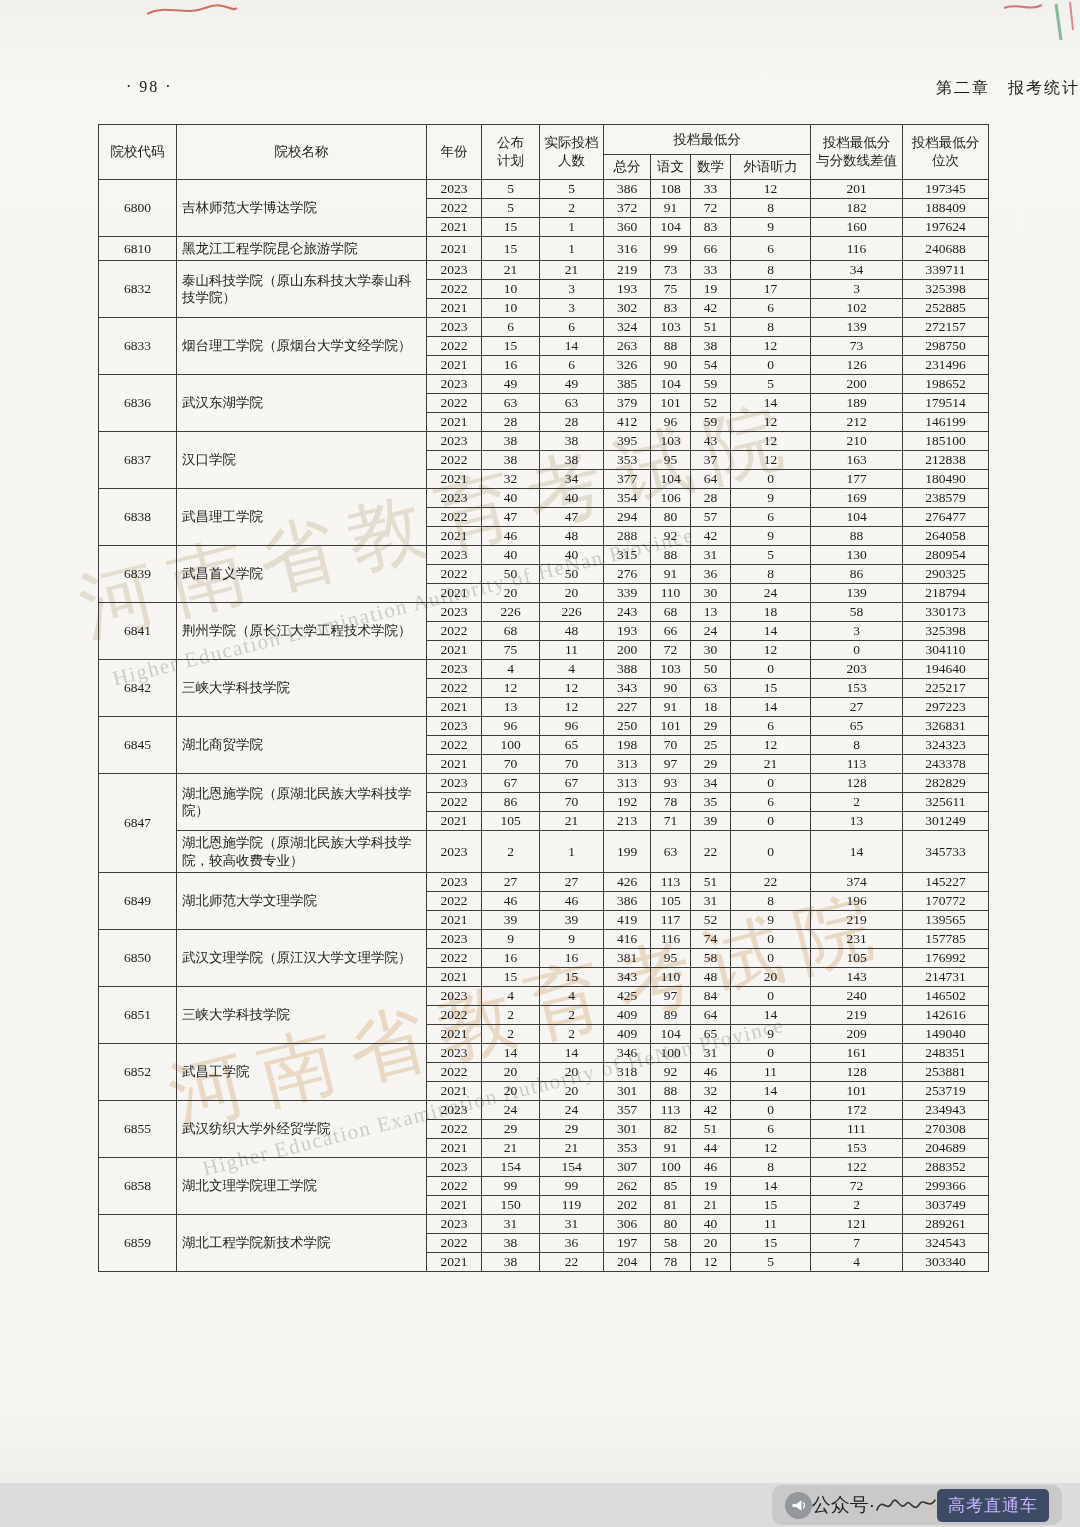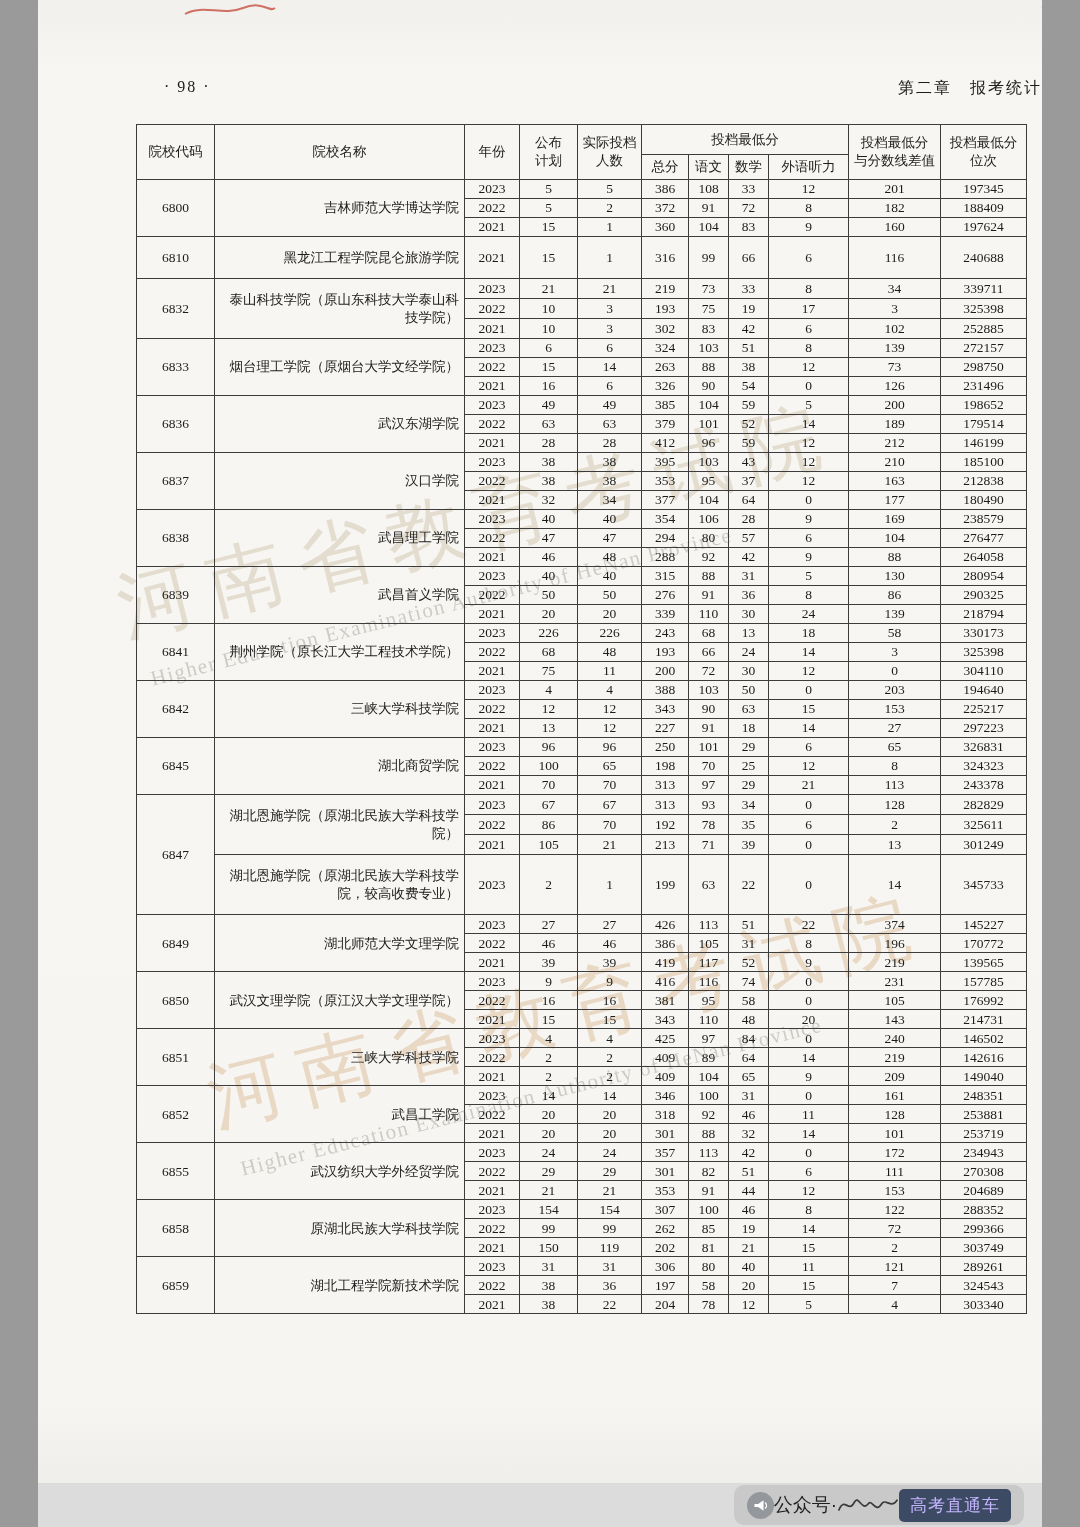--- a/index.html
+++ b/index.html
@@ -1,20 +1,20 @@
 <!DOCTYPE html>
 <html><head>
 <meta charset="utf-8">
 <style>
   * { margin:0; padding:0; box-sizing:border-box; }
   html,body { background:#9a9a9a; }
   .page {
-    position:relative; width:1004px; height:1527px; overflow:hidden;
+    position:relative; width:1080px; height:1527px; overflow:hidden;
     background:linear-gradient(180deg,#f1f0ec 0%,#f7f6f2 5%,#f6f5f1 92%,#eceae6 100%);
-    font-family:"Liberation Serif","DejaVu Serif",serif; color:#1c1c1c;margin-left:38px;
+    font-family:"Liberation Serif","DejaVu Serif",serif; color:#1c1c1c;
   }
   
   .page-header { position:absolute; top:76px; left:0; width:100%; height:24px; font-size:16px; }
   .page-num { position:absolute; left:126px; top:2px; letter-spacing:2px; }
   .chapter { display:block; text-align:right; letter-spacing:2px; padding-top:2px; }
   
   .wm { position:absolute; z-index:1; transform:rotate(-14deg); pointer-events:none; }
   .wm-cn { font-size:76px; letter-spacing:16px; color:rgba(178,158,118,0.28); white-space:nowrap; }
   .wm-en { font-size:21px; letter-spacing:1.5px; color:rgba(142,140,132,0.40); white-space:nowrap; margin:10px 0 0 14px; }
   .wm1 { left:75px; top:470px; }
@@ -24,21 +24,21 @@
   .data-table { position:absolute; left:98px; top:124px; width:890px; z-index:2;
     border-collapse:collapse; table-layout:fixed; }
   .data-table th, .data-table td {
     border:1px solid #3c3c3c; font-weight:normal; text-align:center; vertical-align:middle;
     overflow:hidden;
   }
   .data-table th { font-size:13.5px; padding:3px 1px; white-space:pre-line; line-height:1.3; }
   .data-table thead tr:first-child th { height:30px; }
   .data-table thead tr:last-child th { height:24px; }
   .data-table td { font-size:13.5px; padding:1px 2px; height:19px; line-height:1.15; }
-  td.c-name { text-align:right; padding:12px 5px; line-height:1.3; }
+  td.c-name { text-align:left; padding:3px 5px; line-height:1.3; }
   
   .artifact { position:absolute; z-index:5; }
   
   .footer-strip { position:absolute; left:0; bottom:0; width:100%; height:44px; background:#dcdcdc; z-index:3; }
   .footer-badge { position:absolute; right:18px; bottom:2px; height:40px; background:#c9c9c9;
     border-radius:10px; display:flex; align-items:center; padding:0 13px; z-index:4;
     font-family:"Liberation Sans","DejaVu Sans",sans-serif; }
   .badge-icon { width:27px; height:27px; border-radius:50%; background:#94979b; flex:0 0 auto;
     display:flex; align-items:center; justify-content:center; }
   .badge-prefix { font-size:19px; color:#1f1f1f; }
@@ -690,21 +690,21 @@
           <td class="c-num">21</td>
           <td class="c-num">353</td>
           <td class="c-num">91</td>
           <td class="c-num">44</td>
           <td class="c-num">12</td>
           <td class="c-num">153</td>
           <td class="c-num">204689</td>
         </tr>
         <tr>
           <td rowspan="3" class="c-code">6858</td>
-          <td rowspan="3" class="c-name">原湖北民族大学科技学院</td>
+          <td rowspan="3" class="c-name">湖北文理学院理工学院</td>
           <td class="c-num">2023</td>
           <td class="c-num">154</td>
           <td class="c-num">154</td>
           <td class="c-num">307</td>
           <td class="c-num">100</td>
           <td class="c-num">46</td>
           <td class="c-num">8</td>
           <td class="c-num">122</td>
           <td class="c-num">288352</td>
         </tr>

